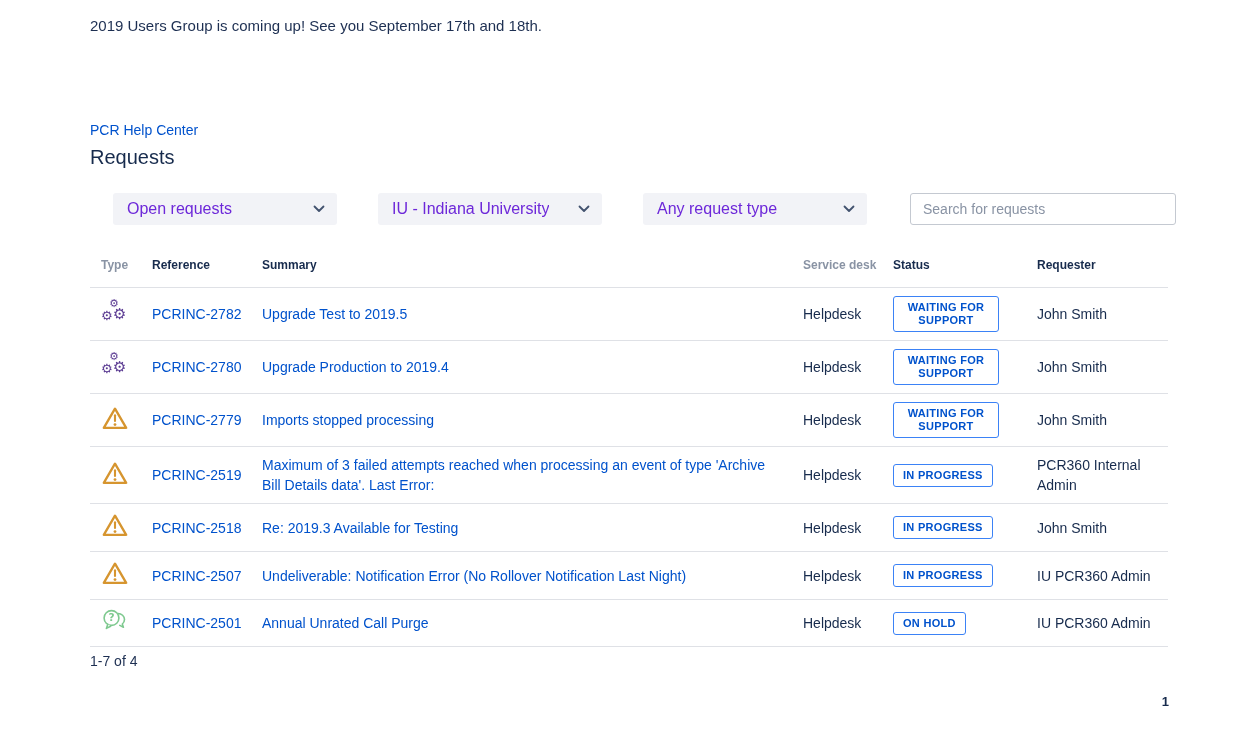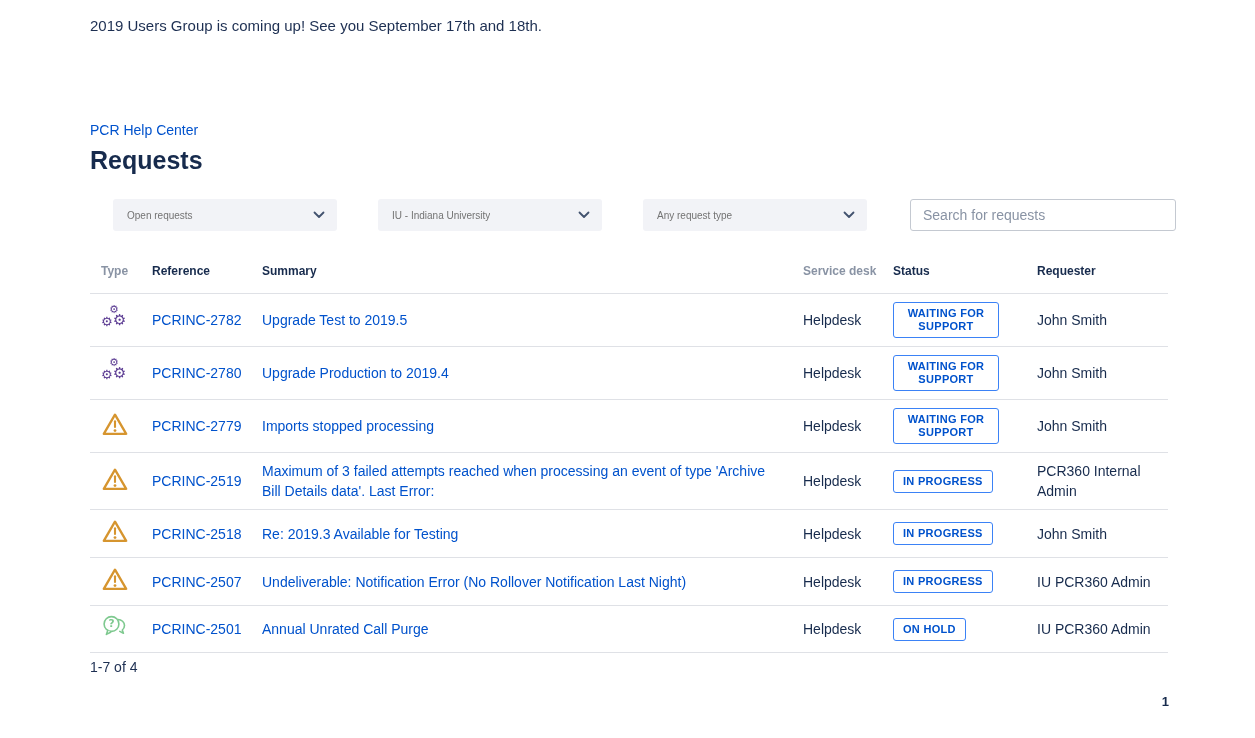--- a/index.html
+++ b/index.html
@@ -27,22 +27,22 @@
     width: 1078px;
   }
   .breadcrumb a {
     font-size: 14px;
     color: #0052CC;
     text-decoration: none;
     cursor: pointer;
   }
   h1.page-title {
     margin-top: 7px;
-    font-size: 25px;
-    font-weight: bold;
+    font-size: 20px;
+    font-weight: normal;
     color: #172B4D;
   }
   
   .filters {
     display: flex;
     align-items: center;
     margin-top: 24px;
     margin-left: 23px;
   }
   .dropdown {
@@ -52,22 +52,22 @@
     width: 224px;
     height: 32px;
     padding: 0 12px 0 14px;
     background: #F2F3F7;
     border-radius: 3px;
     cursor: pointer;
     margin-right: 41px;
     flex: none;
   }
   .dropdown .dd-label {
-    font-size: 10px;
-    color: #737373;
+    font-size: 16px;
+    color: #6d28d9;
     white-space: nowrap;
     overflow: hidden;
   }
   .chevron { display: inline-flex; flex: none; margin-left: 8px; }
   .search-input {
     width: 266px;
     height: 32px;
     margin-left: 2px;
     border: 1px solid #C4C9D1;
     border-radius: 3px;

